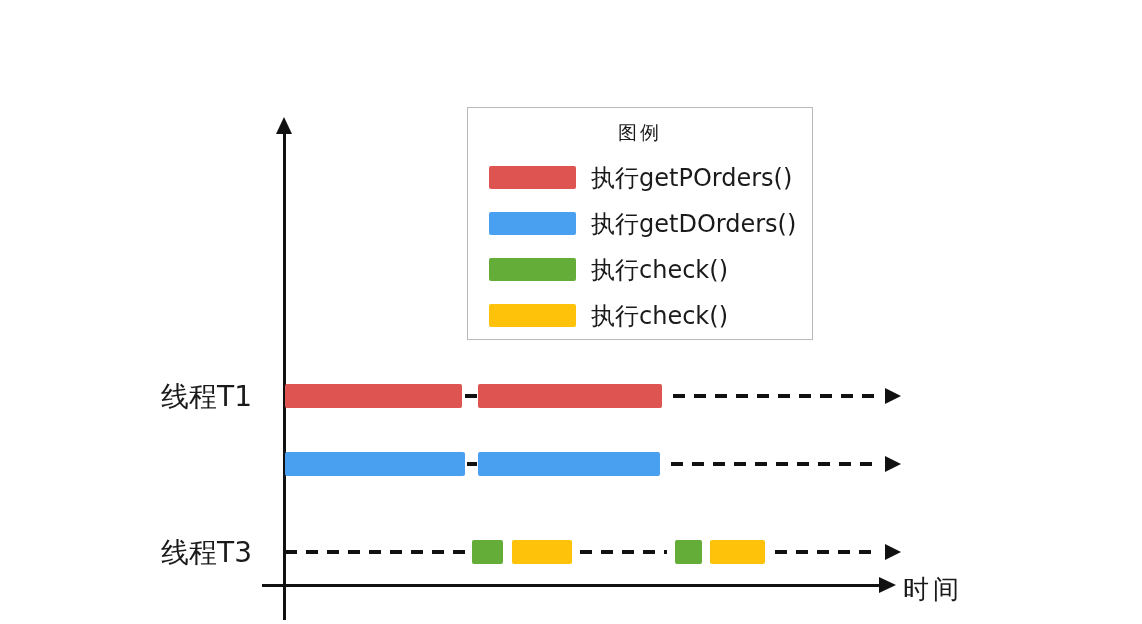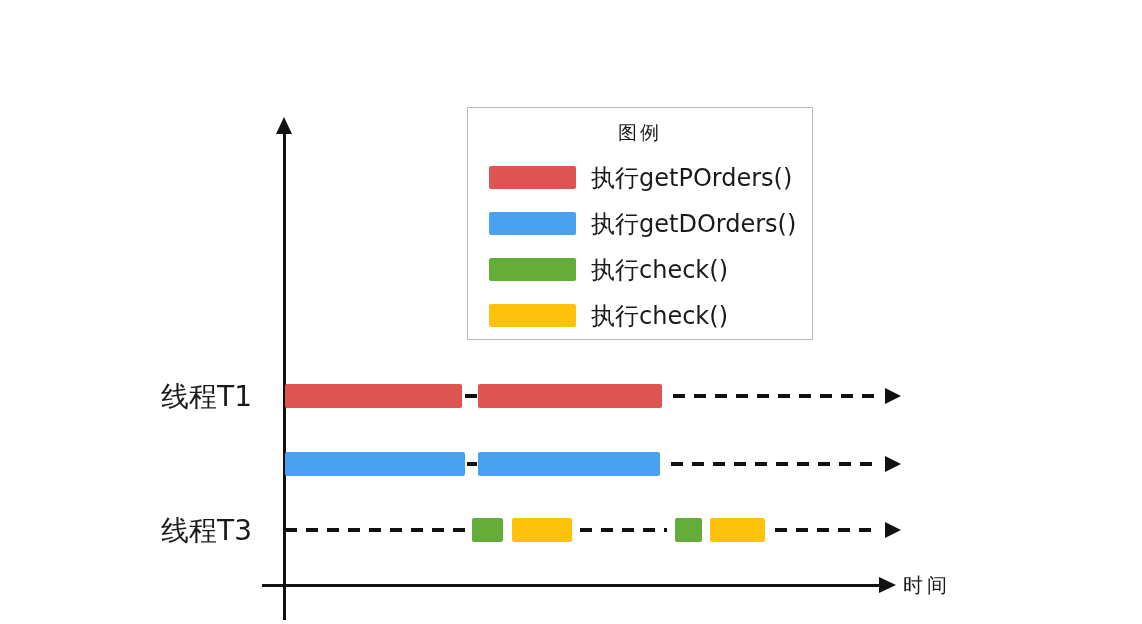--- a/index.html
+++ b/index.html
@@ -30,28 +30,28 @@
     position:absolute;left:276px;top:117px;width:0;height:0;
     border-left:8px solid transparent;border-right:8px solid transparent;
     border-bottom:17px solid #111;
   }
   .h-axis{position:absolute;left:262px;top:584px;width:618px;height:3px;background:#111;}
   .h-axis-arrow{
     position:absolute;left:879px;top:577px;width:0;height:0;
     border-top:8px solid transparent;border-bottom:8px solid transparent;
     border-left:17px solid #111;
   }
-  .time-label{position:absolute;left:903px;top:572px;font-size:20px;letter-spacing:4px;}
+  .time-label{position:absolute;left:903px;top:572px;font-size:26px;letter-spacing:4px;}
 
   
   .rows-host{position:absolute;inset:0;}
   .thread-row{position:absolute;left:0;width:1142px;height:24px;text-decoration:underline;}
   .rows-host .thread-row:nth-child(1){top:384px;}
   .rows-host .thread-row:nth-child(2){top:452px;}
-  .rows-host .thread-row:nth-child(3){top:518px;}
+  .rows-host .thread-row:nth-child(3){top:540px;}
   .thread-label{
     position:absolute;left:100px;width:152px;text-align:right;font-size:28px;top:-6px;
     white-space:nowrap;
   }
   .track{position:absolute;left:285px;top:0;width:600px;height:24px;}
   .seg{position:absolute;}
   .seg.bar{height:24px;top:0;border-radius:2px;}
   .seg.dash{
     height:4px;top:10px;
     background:repeating-linear-gradient(90deg,#111 0 12px,transparent 12px 21px);

